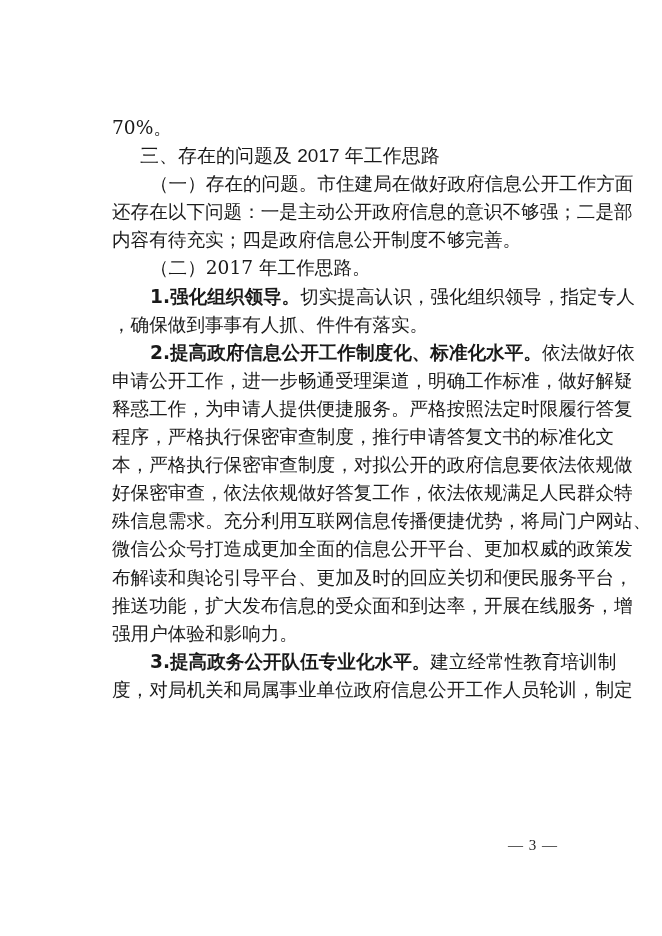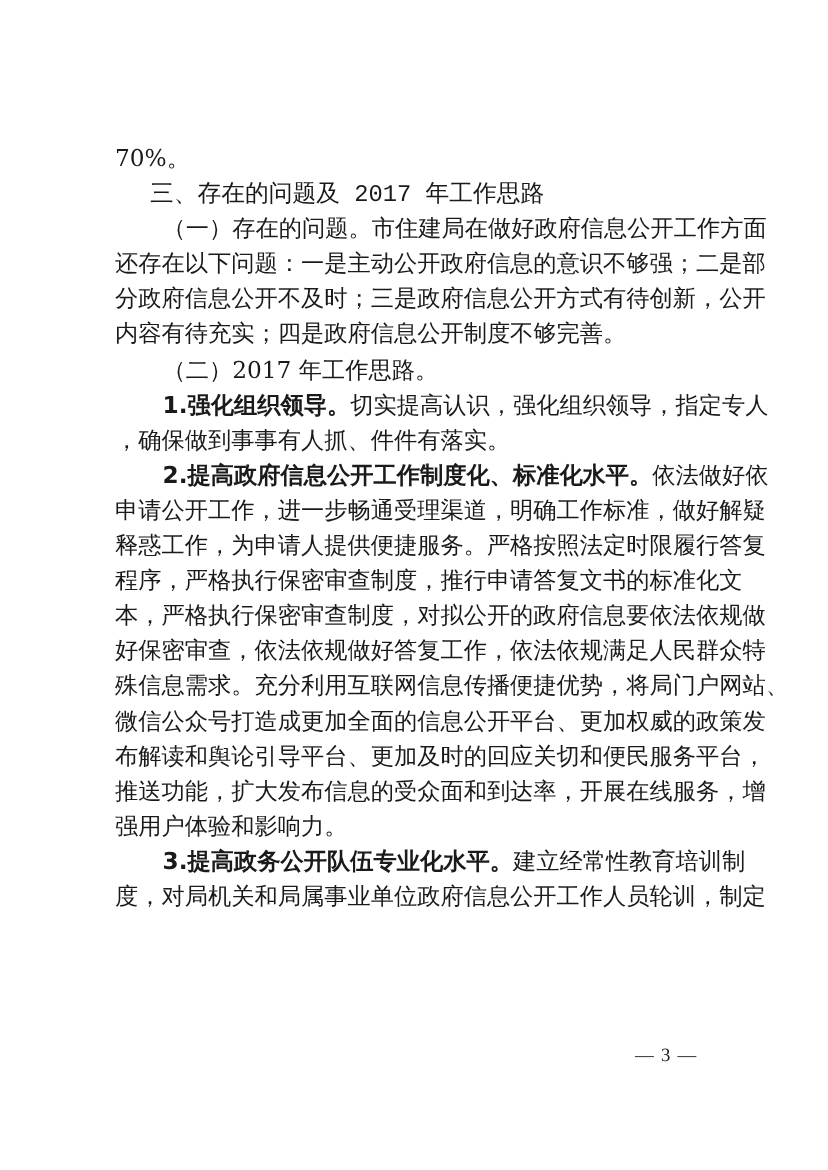--- a/index.html
+++ b/index.html
@@ -1,37 +1,36 @@
 <!DOCTYPE html>
 <html><head>
   <meta charset="utf-8">
   <style>
     html, body { margin: 0; padding: 0; background: #ffffff; }
     body { width: 662px; height: 936px; position: relative; overflow: hidden;
       font-family: "DejaVu Serif", "Liberation Serif", serif; color: #1a1a1a; }
     .page { position: absolute; left: 92px; top: 114px; width: 476px; }
     .line { height: 28.1px; line-height: 28.1px; font-size: 18.6px; white-space: nowrap;
-      text-align: justify; text-align-last: justify; letter-spacing: 0; }
+      text-align: justify; text-align-last: justify; letter-spacing: 0; margin-left: 20px; }
     .line.last { text-align-last: left; }
     .indent { padding-left: 38px; }
-    .heading { font-family: Liberation Mono, monospace; font-size: 19px; text-align-last: left; padding-left: 28px; }
+    .heading { font-family: Liberation Sans, sans-serif; font-size: 19px; text-align-last: left; padding-left: 28px; }
     .b { font-weight: bold; font-family: "DejaVu Sans", "Liberation Sans", sans-serif; }
     .pagenum { position: absolute; left: 508px; top: 837px; font-size: 15px;
       font-family: "Liberation Serif", serif; color: #222; letter-spacing: 1px; }
   </style>
 </head>
 <body>
 
 <div class="page">
   <div class="line last">70%。</div>
   <div class="line heading">三、存在的问题及 2017 年工作思路</div>
 
   <div class="line indent">（一）存在的问题。市住建局在做好政府信息公开工作方面</div>
   <div class="line">还存在以下问题：一是主动公开政府信息的意识不够强；二是部</div>
-  <div class="line">分政府信息公开不及时；三是政府信息公开方式有待创新，公开</div>
   <div class="line last">内容有待充实；四是政府信息公开制度不够完善。</div>
 
   <div class="line last indent">（二）2017 年工作思路。</div>
 
   <div class="line indent"><span class="b">1.强化组织领导。</span><span>切实提高认识，强化组织领导，指定专人</span></div>
   <div class="line last">，确保做到事事有人抓、件件有落实。</div>
 
   <div class="line indent"><span class="b">2.提高政府信息公开工作制度化、标准化水平。</span><span>依法做好依</span></div>
   <div class="line">申请公开工作，进一步畅通受理渠道，明确工作标准，做好解疑</div>
   <div class="line">释惑工作，为申请人提供便捷服务。严格按照法定时限履行答复</div>

